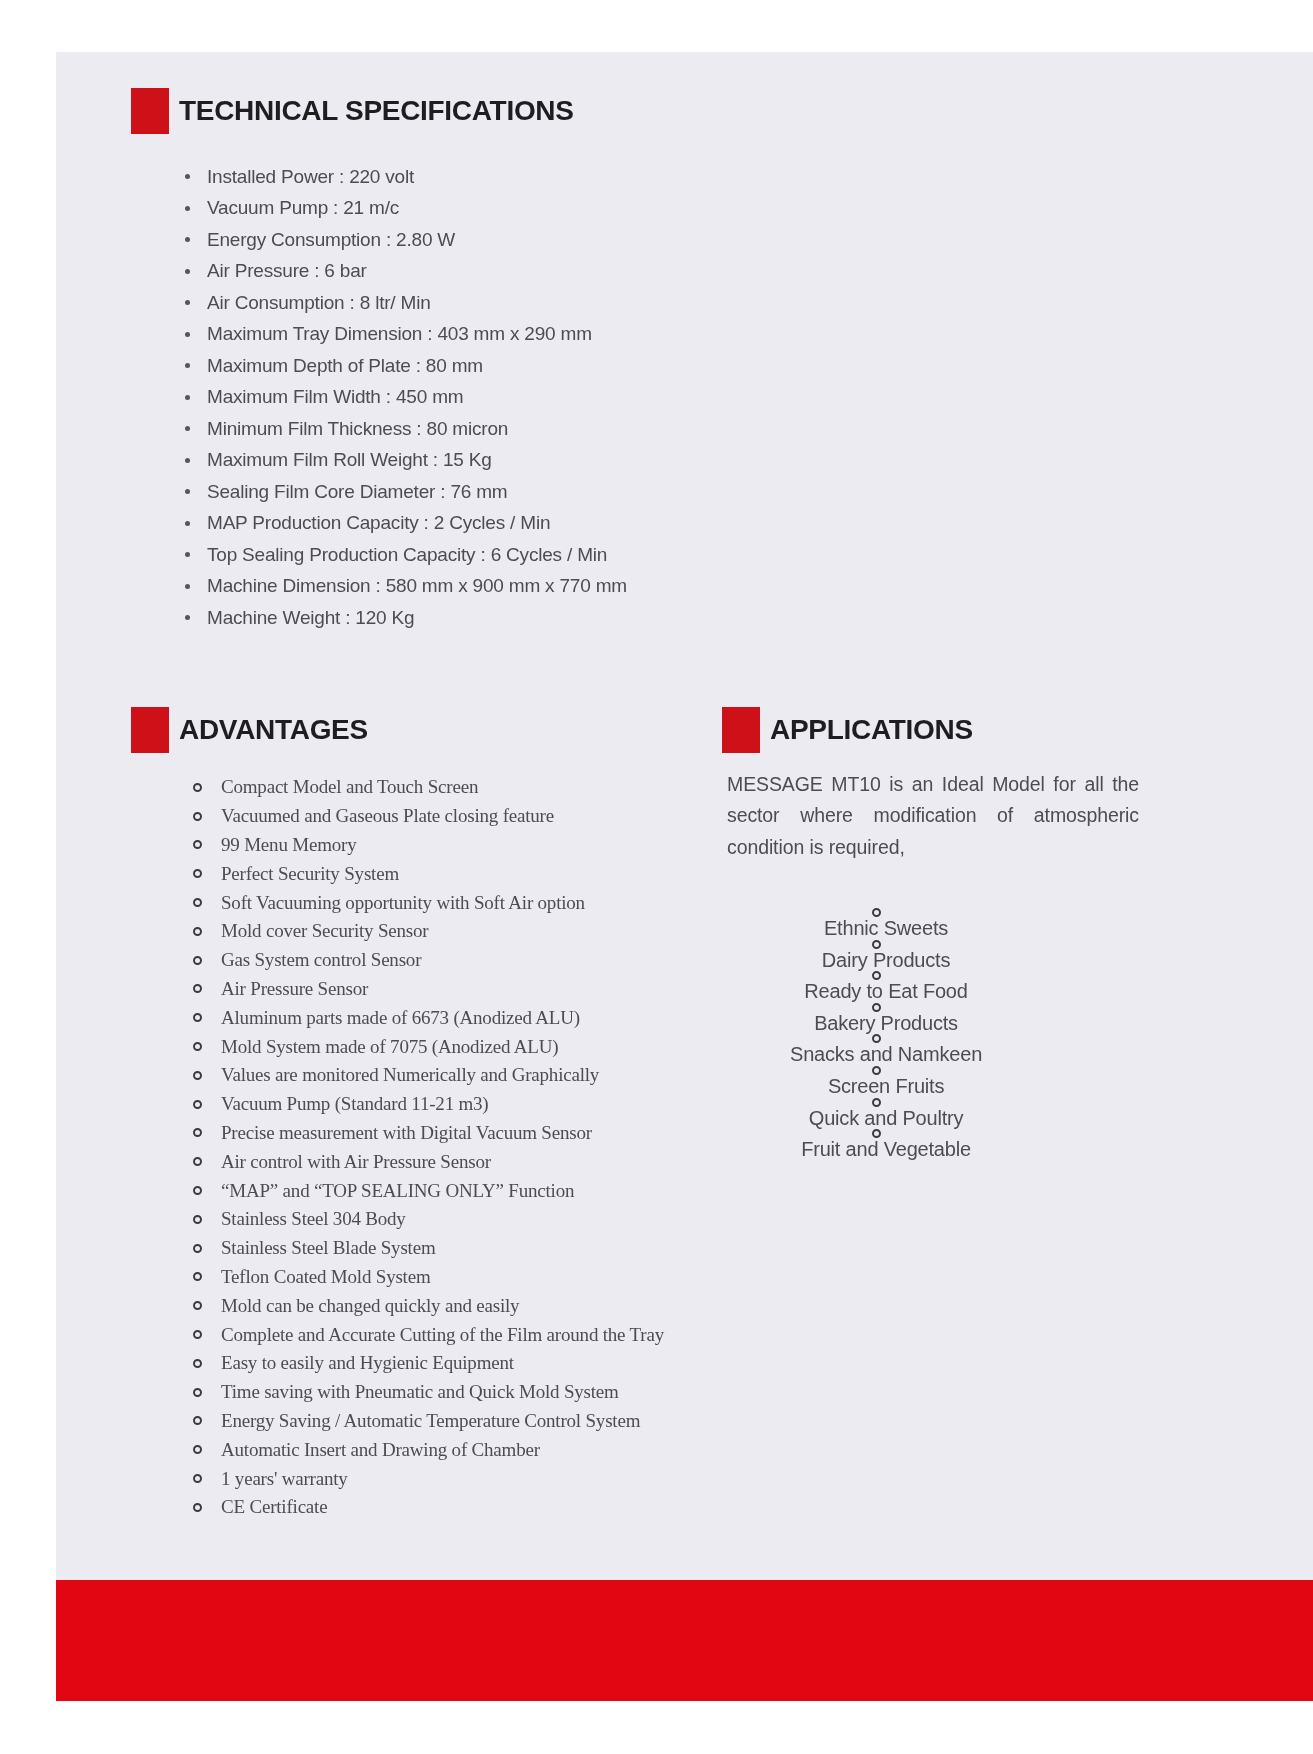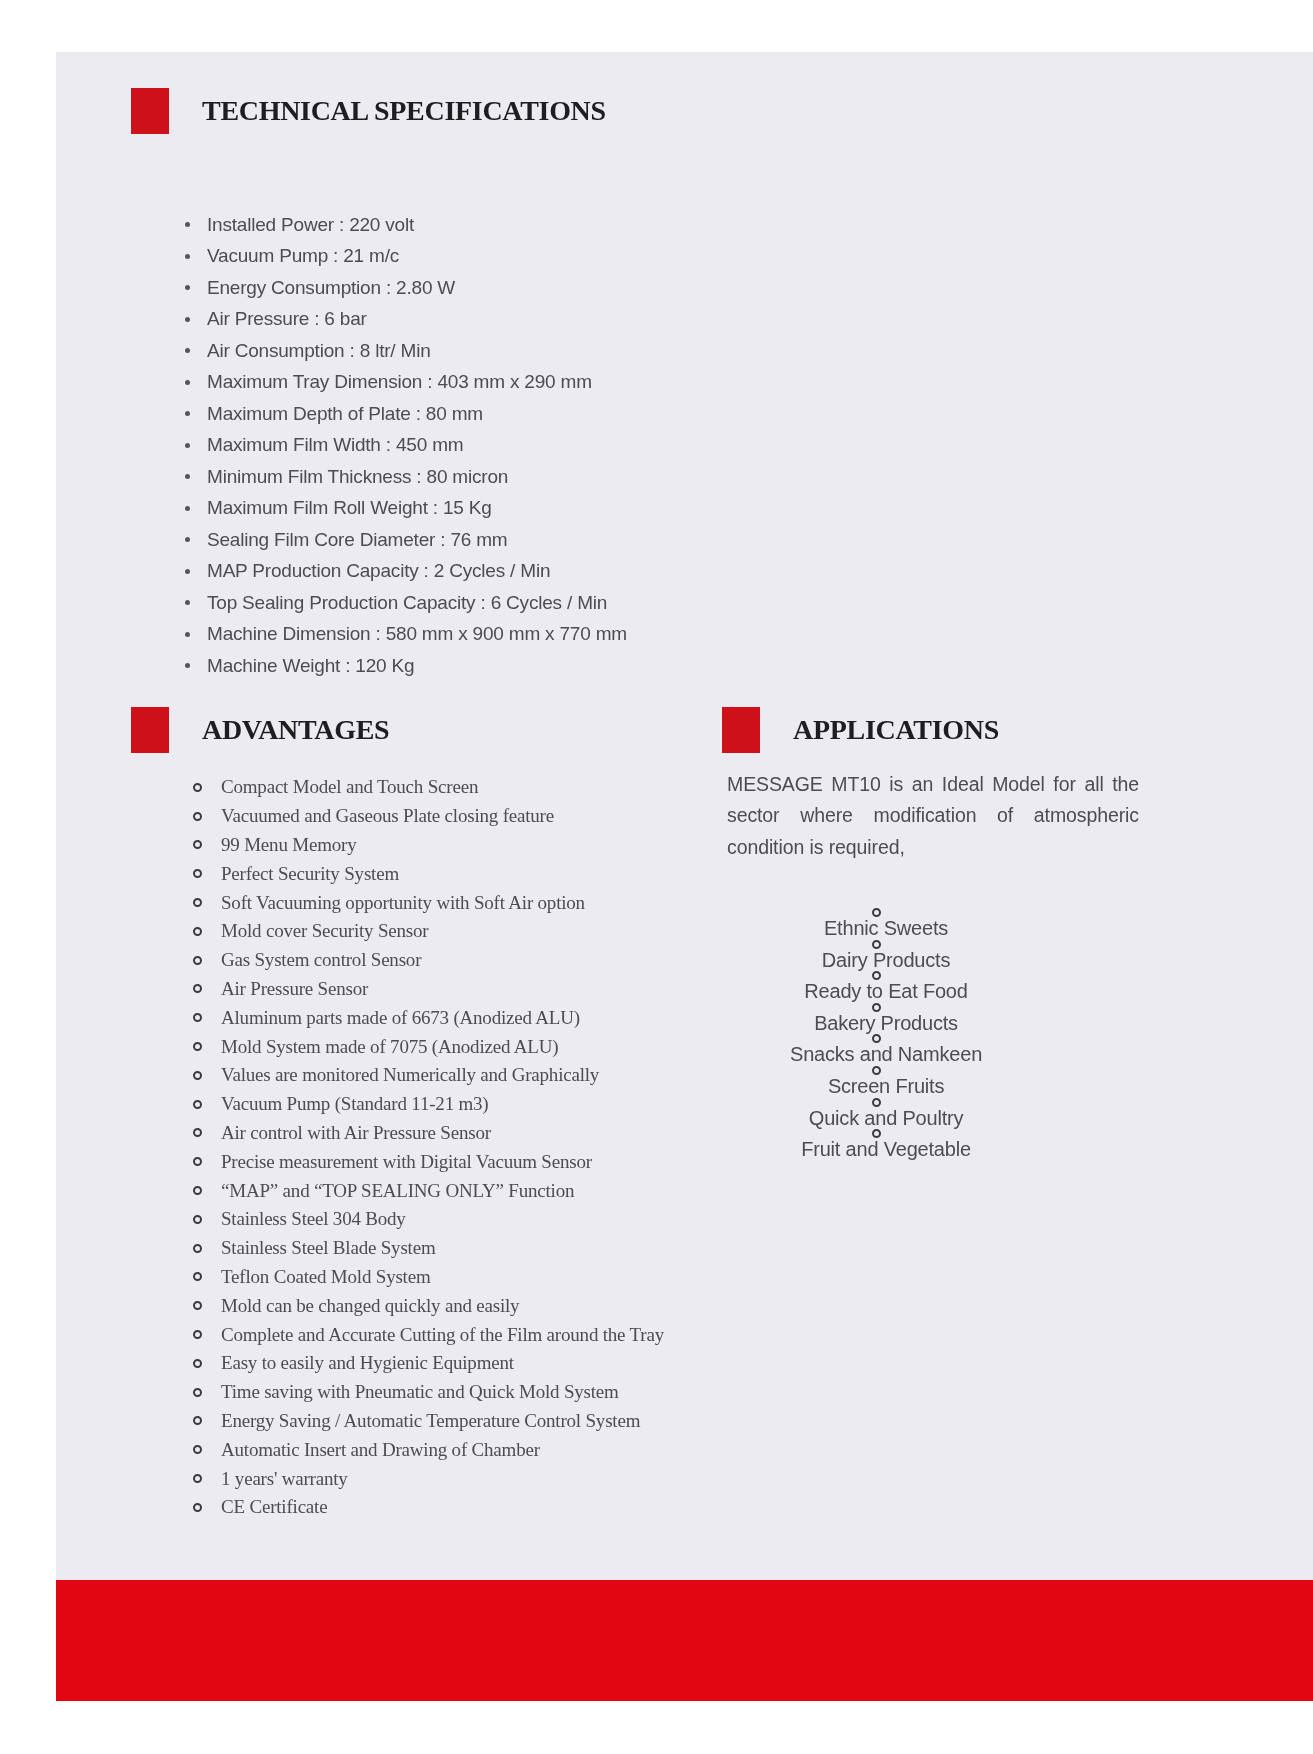--- a/index.html
+++ b/index.html
@@ -31,33 +31,32 @@
   .heading .sq {
     width: 38px; height: 46px;
     background: #CE1118;
     flex: 0 0 auto;
   }
   .heading h2 {
     font-size: 28px;
     font-weight: 700;
     color: #1E1E21;
     letter-spacing: -0.3px;
-    margin-left: 33px;
+    margin-left: 10px;
     white-space: nowrap;
-    font-family: Liberation Serif, serif;
   }
   .tech-heading { left: 131px; top: 88px; }
   .adv-heading  { left: 131px; top: 707px; }
   .app-heading  { left: 722px; top: 707px; }
 
   ul { list-style: none; }
 
   .spec-list {
     position: absolute;
-    left: 185px; top: 161px; margin-top: 48px;
+    left: 185px; top: 161px;
   }
   .spec-list li {
     display: flex;
     align-items: center;
     height: 31.5px;
     font-size: 19px;
     color: #4C4C52;
     white-space: nowrap;
     letter-spacing: -0.2px;
   }
@@ -268,26 +267,26 @@
       <span>Values are monitored Numerically and Graphically</span>
     </li>
 
     <li>
       <span class="ring"></span>
       <span>Vacuum Pump (Standard 11-21 m3)</span>
     </li>
 
     <li>
       <span class="ring"></span>
+      <span>Precise measurement with Digital Vacuum Sensor</span>
+    </li>
+
+    <li>
+      <span class="ring"></span>
       <span>Air control with Air Pressure Sensor</span>
-    </li>
-
-    <li>
-      <span class="ring"></span>
-      <span>Precise measurement with Digital Vacuum Sensor</span>
     </li>
 
     <li>
       <span class="ring"></span>
       <span>“MAP” and “TOP SEALING ONLY” Function</span>
     </li>
 
     <li>
       <span class="ring"></span>
       <span>Stainless Steel 304 Body</span>

